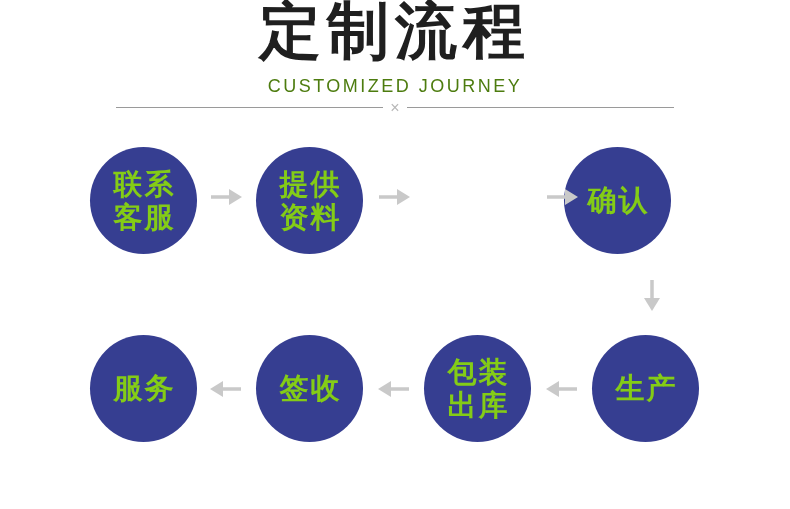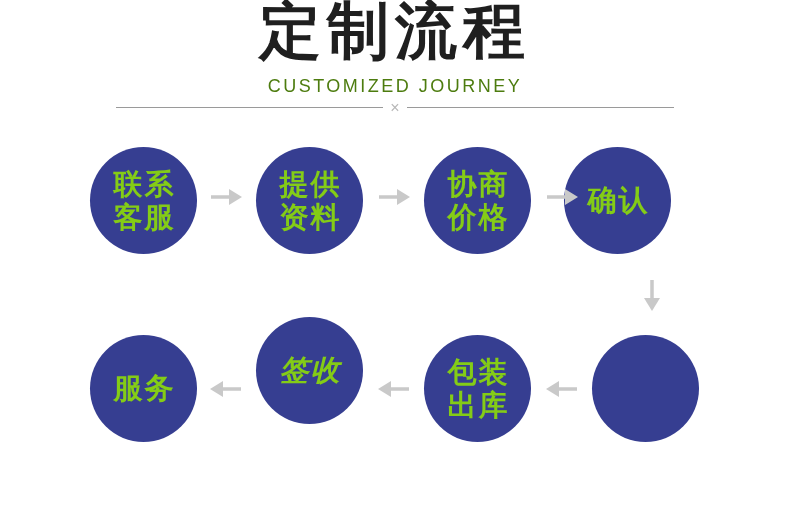--- a/index.html
+++ b/index.html
@@ -72,21 +72,21 @@
     text-align: center;
     white-space: nowrap;
   }
   .circle-label span { display: block; }
 
   .pos-r1c1 { left:  90px; top: 147px; }
   .pos-r1c2 { left: 256px; top: 147px; }
   .pos-r1c3 { left: 424px; top: 147px; }
   .pos-r1c4 { left: 564px; top: 147px; }
   .pos-r2c1 { left:  90px; top: 335px; }
-  .pos-r2c2 { left: 256px; top: 317px; font-style: italic; }
+  .pos-r2c2 { left: 256px; top: 335px; }
   .pos-r2c3 { left: 424px; top: 335px; }
   .pos-r2c4 { left: 592px; top: 335px; }
 
   
   .arrow { position: absolute; }
   .arr-t1   { left: 208px; top: 186px; }
   .arr-t2   { left: 376px; top: 186px; }
   .arr-t3   { left: 544px; top: 186px; }
   .arr-down { left: 641px; top: 277px; }
   .arr-b1   { left: 208px; top: 378px; }
@@ -111,34 +111,29 @@
       <span>联系</span>
       <span>客服</span>
     </div>
   </div>
   <div class="circle pos-r1c2">
     <div class="circle-label">
       <span>提供</span>
       <span>资料</span>
     </div>
   </div>
-  <div class="circle pos-r1c3">
-    <div class="circle-label">
-      <span>协商</span>
-      <span>价格</span>
-    </div>
-  </div>
   <div class="circle pos-r1c4">
     <div class="circle-label">
       <span>确认</span>
     </div>
   </div>
 
   <div class="circle pos-r2c4">
     <div class="circle-label">
+      <span>生产</span>
     </div>
   </div>
   <div class="circle pos-r2c3">
     <div class="circle-label">
       <span>包装</span>
       <span>出库</span>
     </div>
   </div>
   <div class="circle pos-r2c2">
     <div class="circle-label">

